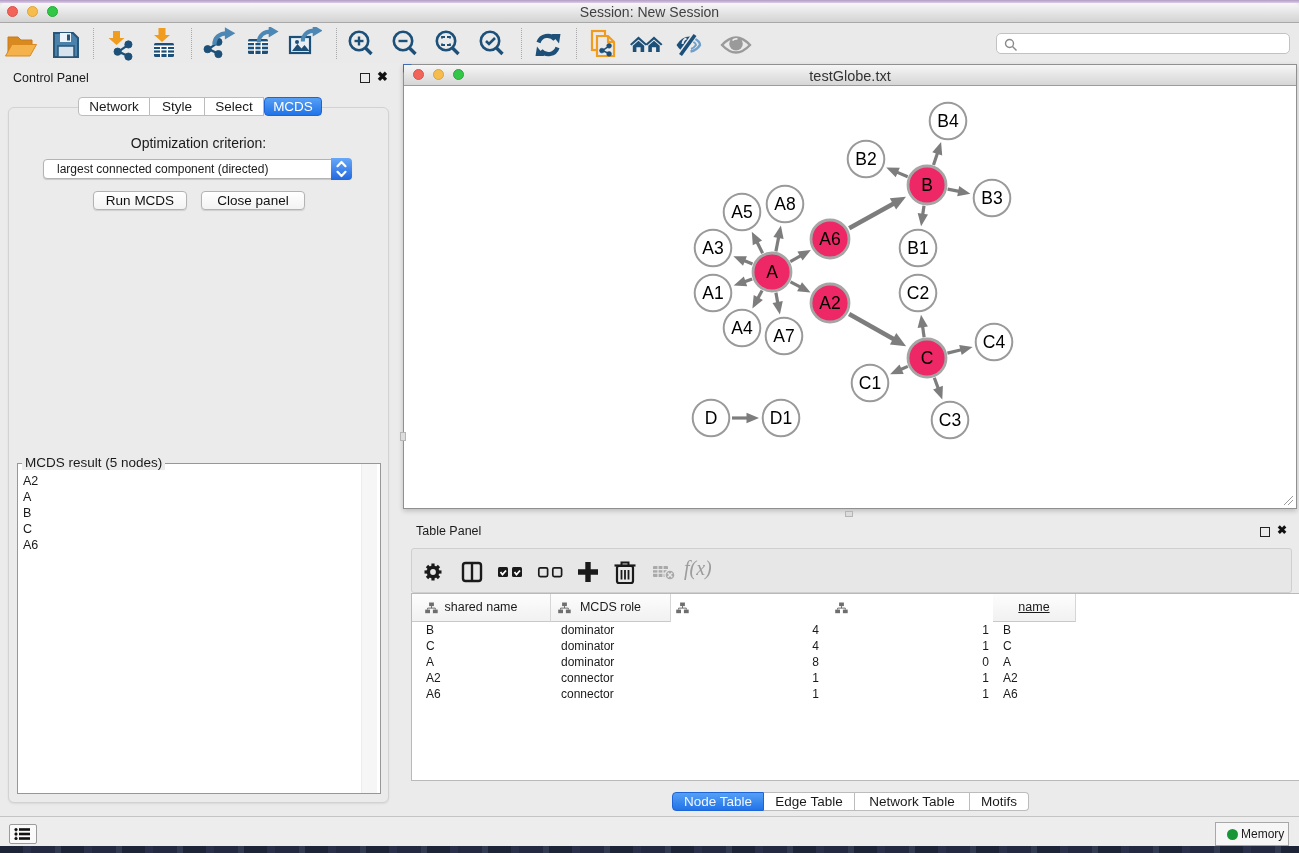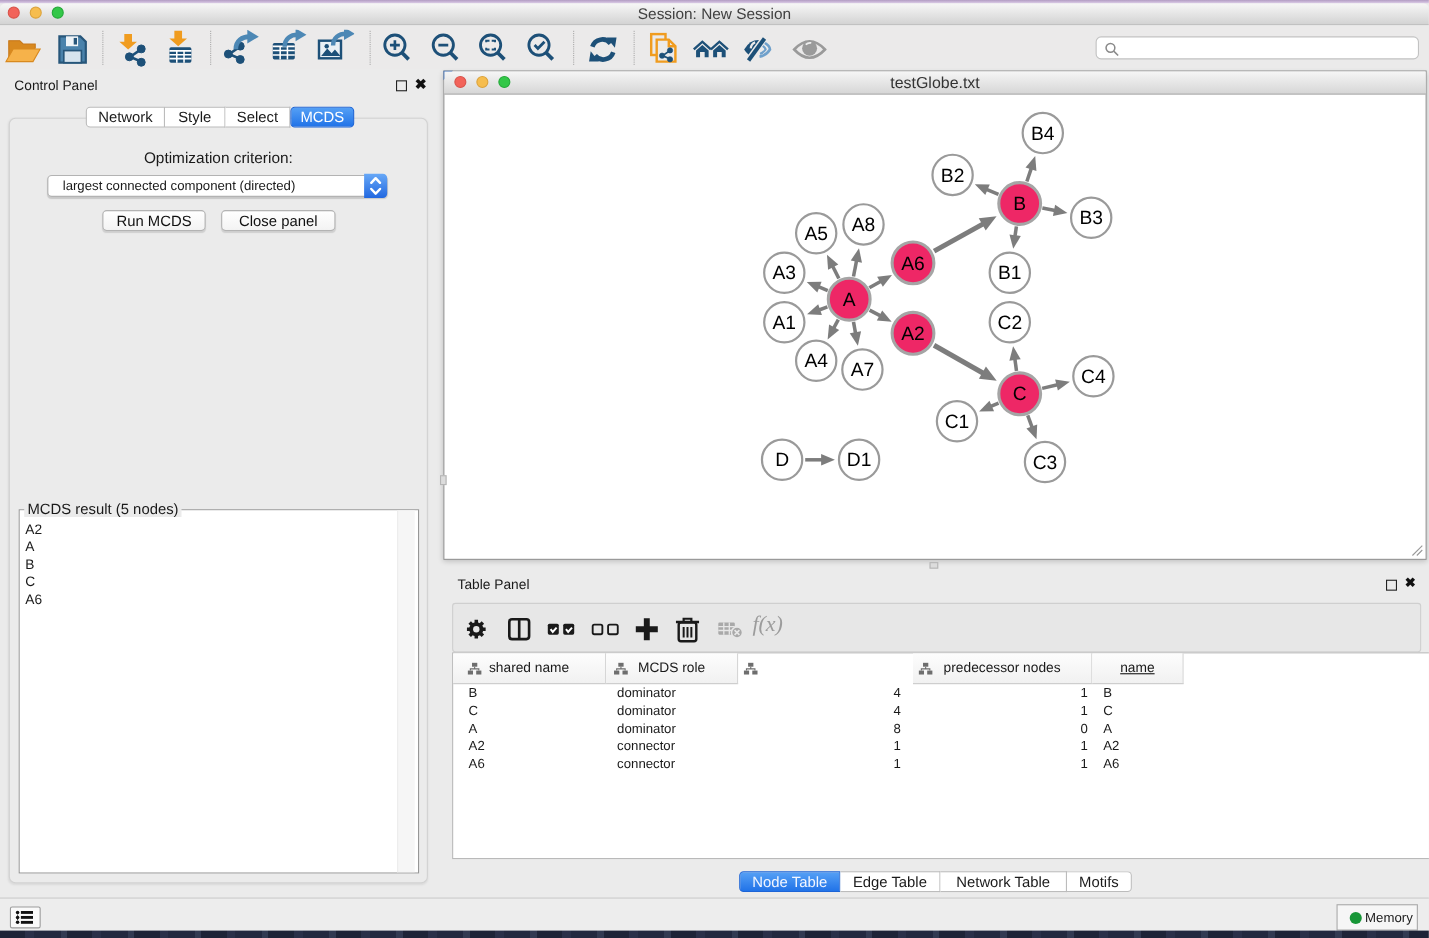--- a/index.html
+++ b/index.html
@@ -386,21 +386,20 @@
 <line x1="11" y1="11" x2="11" y2="22" stroke="#e7e7e7" stroke-width="1.2"></line>
       <line x1="16" y1="11" x2="16" y2="22" stroke="#e7e7e7" stroke-width="1.2"></line>
 <circle cx="23" cy="20" r="5" fill="#a9a9a9" stroke="#e7e7e7" stroke-width="1.4"></circle>
 <path d="M20.8 17.8 l4.4 4.4 M25.2 17.8 l-4.4 4.4" stroke="#e7e7e7" stroke-width="1.5"></path>
     </svg>
 <div class="abs" style="left:272px;top:8px;font-family:'Liberation Serif',serif;font-style:italic;font-size:20px;color:#9c9c9c;">f(x)</div>
   </div>
 <div id="tp-table" class="abs">
     <div class="th" style="left:0px;width:139px;">shared name</div>
 <div class="th" style="left:139px;width:120px;">MCDS role</div>
-<div class="th" style="left:418px;width:163px;">predecessor nodes</div>
 <div class="th" style="left:581px;width:83px;text-decoration:underline;">name</div>
 <svg class="abs" style="left:13px;top:8px;" width="13" height="12" viewBox="0 0 13 12">
       <g fill="#6e6e6e">
         <rect x="4.1" y="0.5" width="4.8" height="3.6"></rect>
         <rect x="0.2" y="7.6" width="4.8" height="3.6"></rect>
         <rect x="7.9" y="7.6" width="4.8" height="3.6"></rect>
       </g>
       <path d="M6.5 4.1 v2 M2.6 7.6 v-1.5 h7.7 v1.5" stroke="#6e6e6e" stroke-width="1" fill="none"></path>
     </svg>
 <svg class="abs" style="left:146px;top:8px;" width="13" height="12" viewBox="0 0 13 12">

